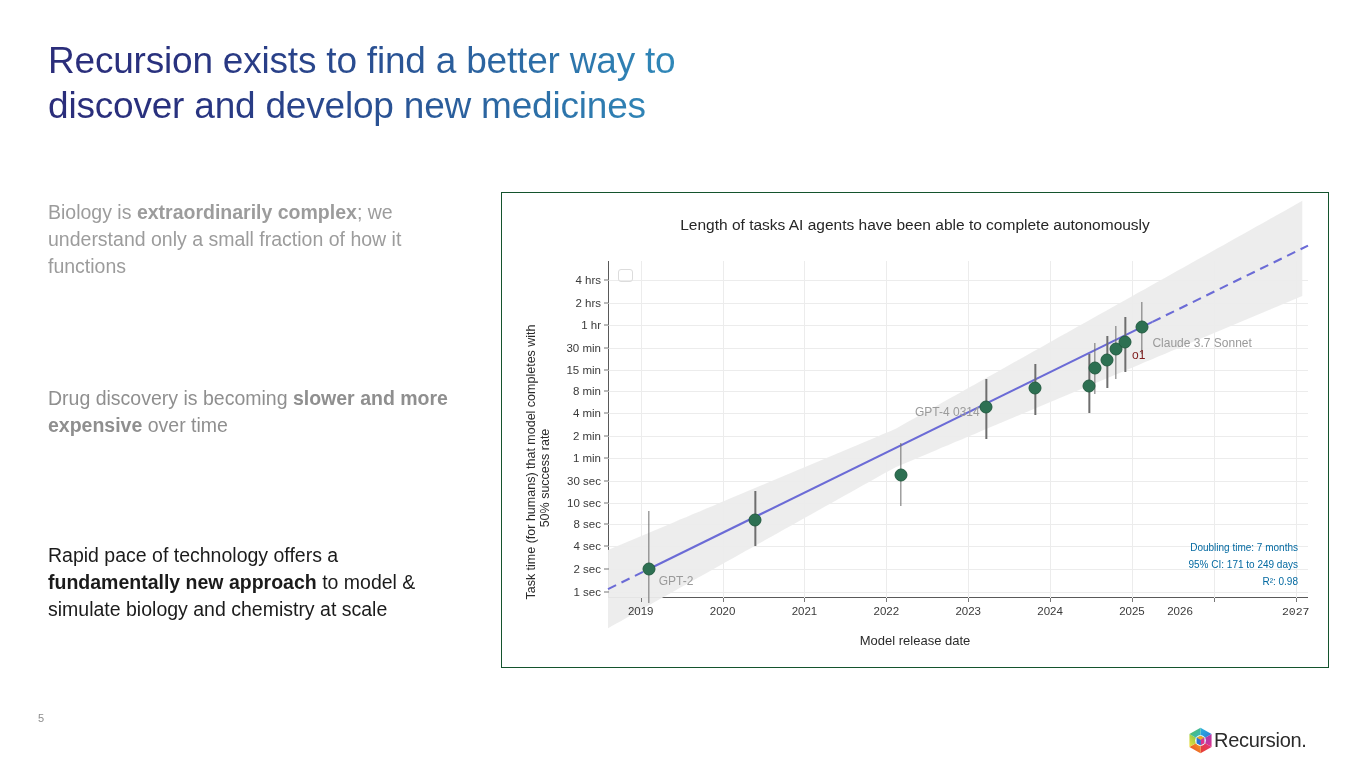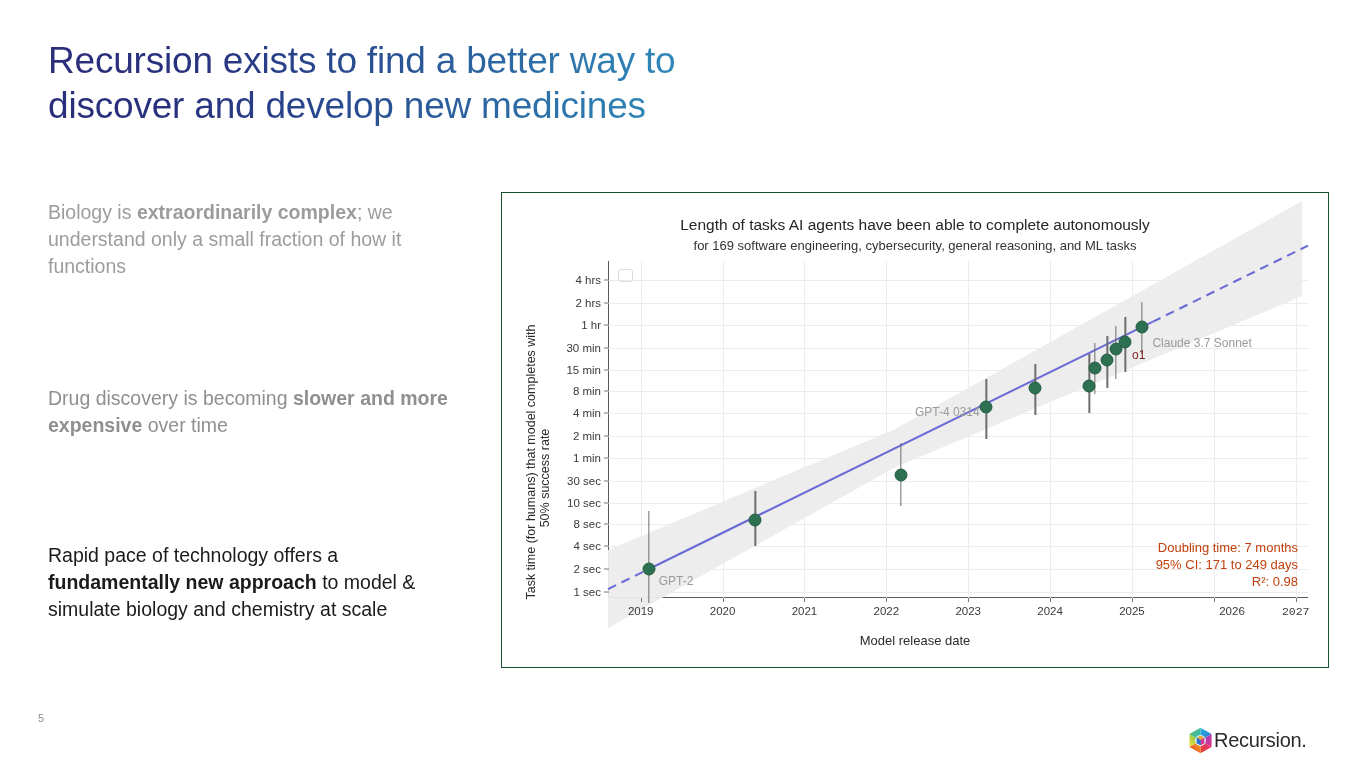--- a/index.html
+++ b/index.html
@@ -120,21 +120,21 @@
 
   .ann {
     position:absolute; white-space:nowrap;
     font-size:12px; color:#9a9a9a;
   }
   .ann.right { transform:translate(0,-50%); }
   .ann.left  { transform:translate(-100%,-50%); }
 
   #stats-box {
     position:absolute; right:10px; bottom:8px;
-    text-align:right; font-size:13px; color:#c2410c; line-height:17px;
+    text-align:right; font-size:10px; color:#0369a1; line-height:17px;
   }
   #legend-placeholder {
     position:absolute; left:10px; top:8px;
     width:15px; height:13px;
     border:1.2px solid #dcdcdc; border-radius:3px;
   }
 </style>
 </head>
 <body>
 
@@ -190,21 +190,20 @@
     <path d="M50 48 L64 40 L64 60 L50 68 Z" fill="#e0338a"></path>
     <path d="M50 48 L36 40 L36 60 L50 68 Z" fill="#2b6fd6"></path>
   </svg>
   <span id="logo-text">Recursion.</span>
 </div>
 
 <div id="chart-card">
 
   <div id="chart-title-block">
     <div id="chart-title">Length of tasks AI agents have been able to complete autonomously</div>
-    <div id="chart-subtitle">for 169 software engineering, cybersecurity, general reasoning, and ML tasks</div>
   </div>
 
   <div id="ylabel-wrap">
     <div class="ylab" id="ylab-a">Task time (for humans) that model completes with</div>
     <div class="ylab" id="ylab-b">50% success rate</div>
   </div>
 
   <div id="xlabel">Model release date</div>
 
   <div id="plot">
@@ -317,21 +316,21 @@
         <div class="xtick-label" style="left: 196.491px;">2021</div>
         <div class="xtick-mark" style="left: 196.491px;"></div>
         <div class="xtick-label" style="left: 278.363px;">2022</div>
         <div class="xtick-mark" style="left: 278.363px;"></div>
         <div class="xtick-label" style="left: 360.234px;">2023</div>
         <div class="xtick-mark" style="left: 360.234px;"></div>
         <div class="xtick-label" style="left: 442.105px;">2024</div>
         <div class="xtick-mark" style="left: 442.105px;"></div>
         <div class="xtick-label" style="left: 523.977px;">2025</div>
         <div class="xtick-mark" style="left: 523.977px;"></div>
-        <div class="xtick-label" style="left: 624px;">2026</div>
+        <div class="xtick-label" style="left: 572px;">2026</div>
         <div class="xtick-mark" style="left: 605.848px;"></div>
         <div class="xtick-label" style="left: 687.719px; font-family: Liberation Mono, monospace;">2027</div>
         <div class="xtick-mark" style="left: 687.719px;"></div>
       </div>
     <div id="legend-placeholder"></div>
     <div id="stats-box">
       <div>Doubling time: 7 months</div>
       <div>95% CI: 171 to 249 days</div>
       <div>R²: 0.98</div>
     </div>

